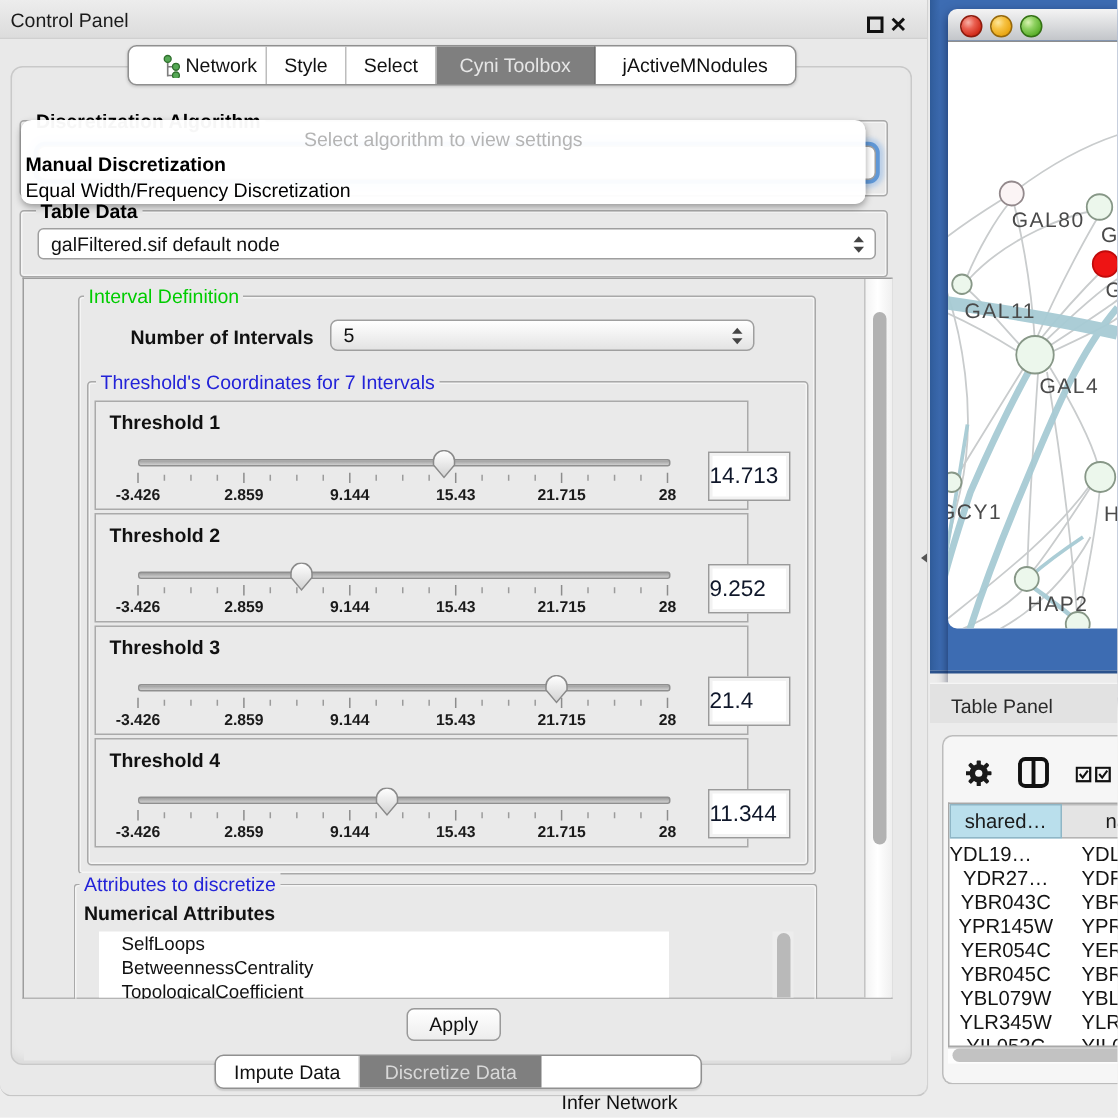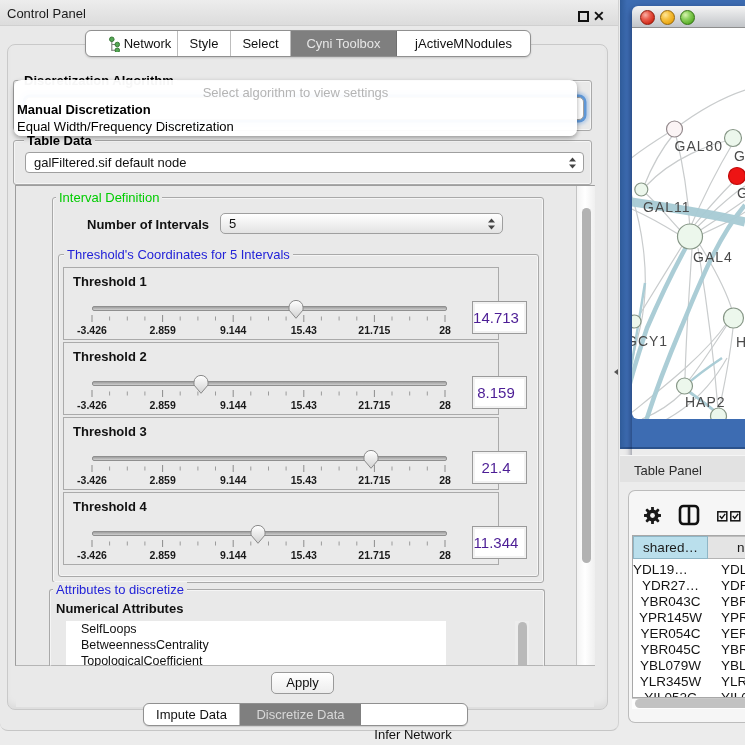--- a/index.html
+++ b/index.html
@@ -40,21 +40,21 @@
   .tbox .lbl{position:absolute;left:9px;top:6px;font-weight:700;font-size:13px;color:#111;}
   .track{position:absolute;left:28px;width:353px;height:3px;top:38px;border-radius:2px;
       background:linear-gradient(#9e9e9e,#cfcfcf);border:1px solid #8f8f8f;}
   .ticks{position:absolute;left:0;top:47px;width:470px;height:8px;}
   .tlabels{position:absolute;left:0;top:56px;width:470px;height:12px;
       font-size:10.5px;font-weight:700;color:#1a1a1a;}
   .tlabels span{position:absolute;transform:translateX(-50%);}
   .thumb{position:absolute;top:32px;width:17px;height:20px;transform:translateX(-50%);}
   .vbox{position:absolute;left:408px;top:33px;width:55px;height:33px;background:#fff;
       border:1px solid #9a9a9a;box-shadow:inset 0 0 0 2px #f2f2f2;box-sizing:border-box;
-      font-size:15px;color:#4c1d95;text-align:center;line-height:31px;padding-right:7px;}
+      font-size:15px;color:#0f172a;text-align:left;line-height:31px;padding-right:7px;}
   
   #popup{left:14px;top:80px;width:563px;height:56px;background:rgba(255,255,255,0.965);
       border-radius:7px;box-shadow:0 2px 5px rgba(0,0,0,0.35);font-size:13px;}
   
   #attrlist{left:66px;top:621px;width:380px;height:44px;background:#fff;font-size:12.5px;color:#111;}
   #attrlist div{padding:1px 0 0 15px;height:15px;}
   
   #btabs{left:143px;top:703px;width:323px;height:21px;background:#fff;border:1px solid #909090;
       border-radius:6px;display:flex;font-size:13px;box-shadow:0 1px 1px rgba(0,0,0,0.12);}
   #btabs .seg{height:21px;line-height:21px;text-align:center;border-right:1px solid #bdbdbd;
@@ -134,21 +134,21 @@
     <div class="abs combo" style="left:220px;top:213px;width:283px;height:21px;border-radius:5px;
          background:linear-gradient(#ffffff,#e3e3e3);">
       <span class="cv">5</span>
       <svg class="carr" width="9" height="12" viewBox="0 0 9 12">
           <path d="M4.5,0.5 L8,4.5 L1,4.5 z" fill="#444"></path>
           <path d="M4.5,11.5 L8,7.5 L1,7.5 z" fill="#444"></path>
         </svg>
     </div>
 
     <div class="abs grp" style="left:58px;top:254px;width:479px;height:321px;"></div>
-    <div class="gtitle" style="left:64px;top:247px;color:#2323d8;">Threshold's Coordinates for 5 Intervals</div>
+    <div class="gtitle" style="left:64px;top:247px;color:#2323d8;">Threshold's Coordinates for 7 Intervals</div>
 
     <div class="tbox" style="top:267px;">
       <div class="lbl">Threshold 1</div>
       <div class="track"></div>
       <svg class="ticks" width="470" height="8" viewBox="0 0 470 8">
           <line x1="28.0" y1="0" x2="28.0" y2="7" stroke="#8c8c8c" stroke-width="1"></line>
           <line x1="45.6" y1="1.5" x2="45.6" y2="5.5" stroke="#9b9b9b" stroke-width="1"></line>
           <line x1="63.3" y1="1.5" x2="63.3" y2="5.5" stroke="#9b9b9b" stroke-width="1"></line>
           <line x1="80.9" y1="1.5" x2="80.9" y2="5.5" stroke="#9b9b9b" stroke-width="1"></line>
           <line x1="98.6" y1="0" x2="98.6" y2="7" stroke="#8c8c8c" stroke-width="1"></line>
@@ -224,21 +224,21 @@
           <path d="M1.5,7.2 a7,6.8 0 0 1 14,0 L15.5,10 L8.5,18.3 L1.5,10 z" fill="url(#tg2)" stroke="#8a8a8a" stroke-width="1"></path>
         </svg>
       <div class="tlabels">
           <span style="left:28.0px">-3.426</span>
           <span style="left:98.6px">2.859</span>
           <span style="left:169.2px">9.144</span>
           <span style="left:239.8px">15.43</span>
           <span style="left:310.4px">21.715</span>
           <span style="left:381.0px">28</span>
         </div>
-      <div class="vbox">8.159</div>
+      <div class="vbox">9.252</div>
     </div>
 <div class="tbox" style="top:417px;">
       <div class="lbl">Threshold 3</div>
       <div class="track"></div>
       <svg class="ticks" width="470" height="8" viewBox="0 0 470 8">
           <line x1="28.0" y1="0" x2="28.0" y2="7" stroke="#8c8c8c" stroke-width="1"></line>
           <line x1="45.6" y1="1.5" x2="45.6" y2="5.5" stroke="#9b9b9b" stroke-width="1"></line>
           <line x1="63.3" y1="1.5" x2="63.3" y2="5.5" stroke="#9b9b9b" stroke-width="1"></line>
           <line x1="80.9" y1="1.5" x2="80.9" y2="5.5" stroke="#9b9b9b" stroke-width="1"></line>
           <line x1="98.6" y1="0" x2="98.6" y2="7" stroke="#8c8c8c" stroke-width="1"></line>

